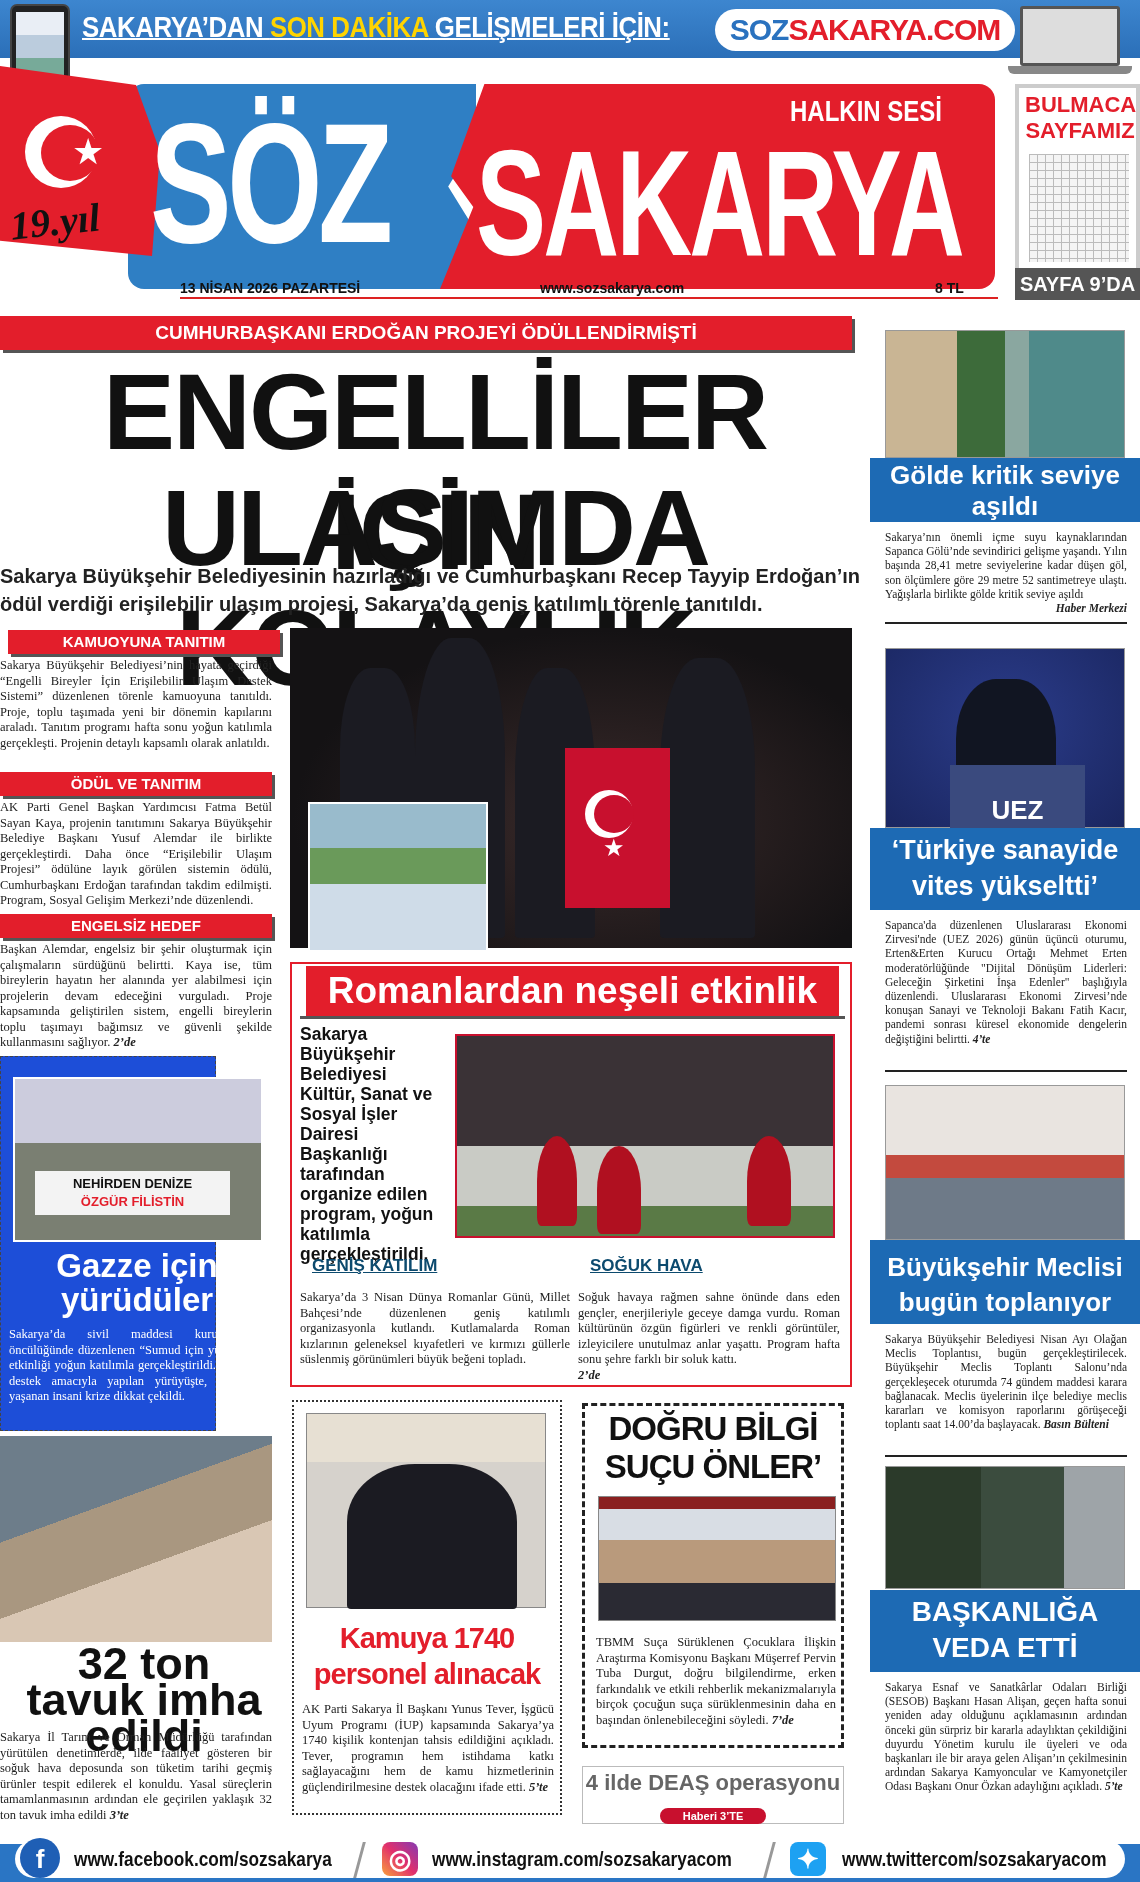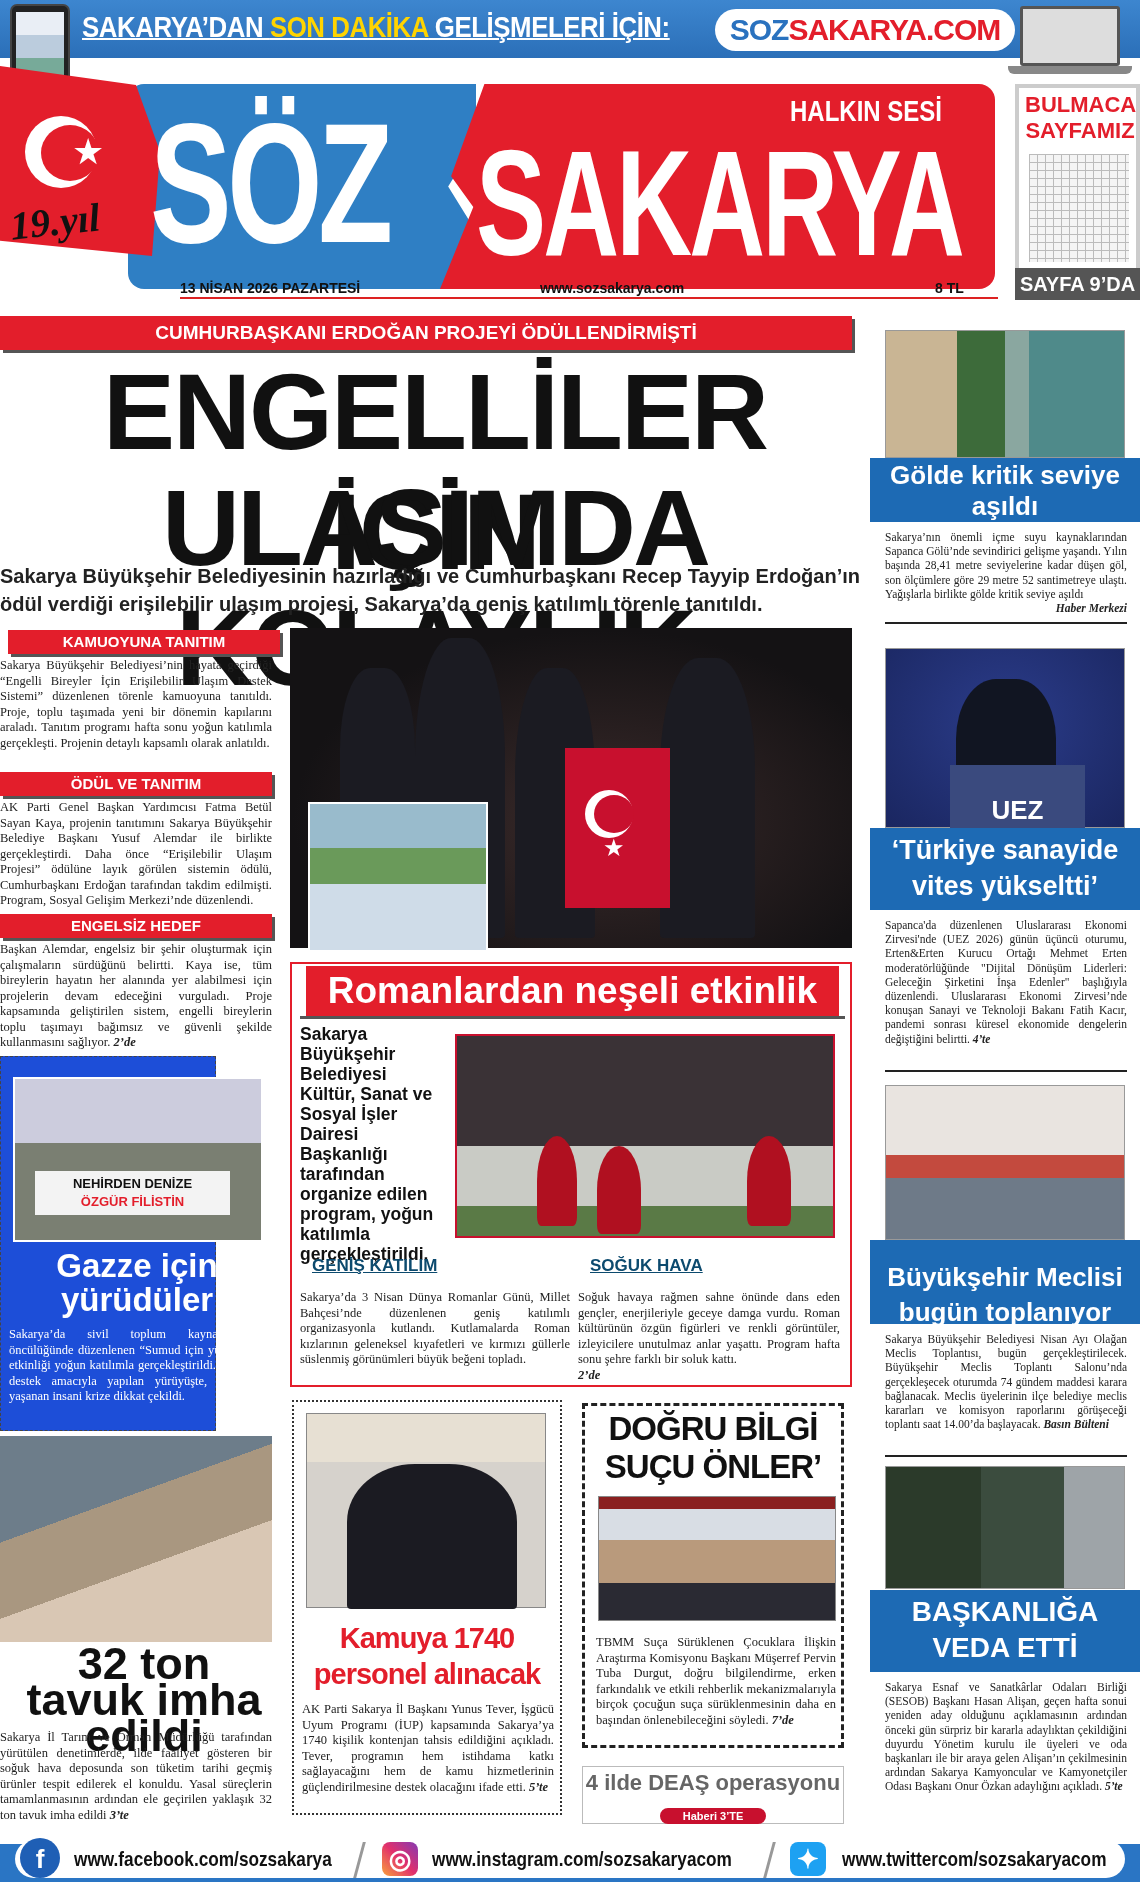--- a/index.html
+++ b/index.html
@@ -168,21 +168,21 @@
 <div class="abs inset"></div>
 
 <div class="abs gaza-box">
   <div class="abs gaza-photo">
     <div class="abs gaza-banner">
         <div>NEHİRDEN DENİZE</div>
         <div class="r">ÖZGÜR FİLİSTİN</div>
       </div>
   </div>
   <div class="abs gaza-title">Gazze için yürüdüler</div>
-  <div class="abs body gaza-body"><span>Sakarya’da sivil toplum kaynaklarından öncülüğünde düzenlenen “Sumud için yürüyoruz” etkinliği yoğun katılımla gerçekleştirildi. Filistin’e destek amacıyla yapılan yürüyüşte, Gazze’de yaşanan insani krize dikkat çekildi.</span><div style="text-align:right" class="ref">6’da</div></div>
+  <div class="abs body gaza-body"><span>Sakarya’da sivil maddesi kuruluşlarının öncülüğünde düzenlenen “Sumud için yürüyoruz” etkinliği yoğun katılımla gerçekleştirildi. Filistin’e destek amacıyla yapılan yürüyüşte, Gazze’de yaşanan insani krize dikkat çekildi.</span><div style="text-align:right" class="ref">6’da</div></div>
 </div>
 
 <div class="abs chicken-photo"></div>
 <div class="abs chicken-title">32 ton tavuk imha edildi</div>
 <div class="abs body chicken-body"><span>Sakarya İl Tarım ve Orman Müdürlüğü tarafından yürütülen denetimlerde, ilde faaliyet gösteren bir soğuk hava deposunda son tüketim tarihi geçmiş ürünler tespit edilerek el konuldu. Yasal süreçlerin tamamlanmasının ardından ele geçirilen yaklaşık 32 ton tavuk imha edildi</span> <span class="ref">3’te</span></div>
 
 <div class="abs roman-box"></div>
 <div class="abs roman-head">Romanlardan neşeli etkinlik</div>
 <div class="abs roman-lead">Sakarya Büyükşehir Belediyesi Kültür, Sanat ve Sosyal İşler Dairesi Başkanlığı tarafından organize edilen program, yoğun katılımla gerçekleştirildi.</div>
 <div class="abs roman-photo">
@@ -218,21 +218,21 @@
 
 <div class="abs r-photo uez">
   <div class="abs person" style="left:70px;top:30px;width:100px;height:150px;background:#111522;"></div>
 </div>
 <div class="abs podium">UEZ</div>
 <div class="abs blue-head" style="top:828px;height:82px;font-size:27px;line-height:36px;padding-top:4px;">‘Türkiye sanayide vites yükseltti’</div>
 <div class="abs body r-body" style="top:918px;"><span>Sapanca'da düzenlenen Uluslararası Ekonomi Zirvesi'nde (UEZ 2026) günün üçüncü oturumu, Erten&amp;Erten Kurucu Ortağı Mehmet Erten moderatörlüğünde "Dijital Dönüşüm Liderleri: Geleceğin Şirketini İnşa Edenler" başlığıyla düzenlendi. Uluslararası Ekonomi Zirvesi’nde konuşan Sanayi ve Teknoloji Bakanı Fatih Kacır, pandemi sonrası küresel ekonomide dengelerin değiştiğini belirtti.</span> <span class="ref">4’te</span></div>
 <div class="abs r-rule" style="top:1070px;"></div>
 
 <div class="abs r-photo meclis"></div>
-<div class="abs blue-head" style="top:1240px;height:84px;font-size:26px;line-height:35px;padding-top:20px;">Büyükşehir Meclisi bugün toplanıyor</div>
+<div class="abs blue-head" style="top:1240px;height:84px;font-size:26px;line-height:35px;padding-top:10px;">Büyükşehir Meclisi bugün toplanıyor</div>
 <div class="abs body r-body" style="top:1332px;"><span>Sakarya Büyükşehir Belediyesi Nisan Ayı Olağan Meclis Toplantısı, bugün gerçekleştirilecek. Büyükşehir Meclis Toplantı Salonu’nda gerçekleşecek oturumda 74 gündem maddesi karara bağlanacak.  Meclis üyelerinin ilçe belediye meclis kararları ve komisyon raporlarını görüşeceği toplantı saat 14.00’da başlayacak.</span> <span class="ref"></span><span class="ref">Basın Bülteni</span></div>
 <div class="abs r-rule" style="top:1455px;"></div>
 
 <div class="abs r-photo veda"></div>
 <div class="abs blue-head" style="top:1590px;height:82px;font-size:28px;line-height:36px;padding-top:4px;">BAŞKANLIĞA VEDA ETTİ</div>
 <div class="abs body r-body" style="top:1680px;"><span>Sakarya Esnaf ve Sanatkârlar Odaları Birliği (SESOB) Başkanı Hasan Alişan, geçen hafta sonui yeniden aday olduğunu açıklamasının ardından önceki gün sürpriz bir kararla adaylıktan çekildiğini duyurdu Yönetim kurulu ile üyeleri ve oda başkanları ile bir araya gelen Alişan’ın çekilmesinin ardından Sakarya Kamyoncular ve Kamyonetçiler Odası Başkanı Onur Özkan adaylığını açıkladı.</span> <span class="ref">5’te</span></div>
 
 <div class="abs footer">
   <div class="abs bar"></div>
   <div class="abs soc-icon fb">f</div>

